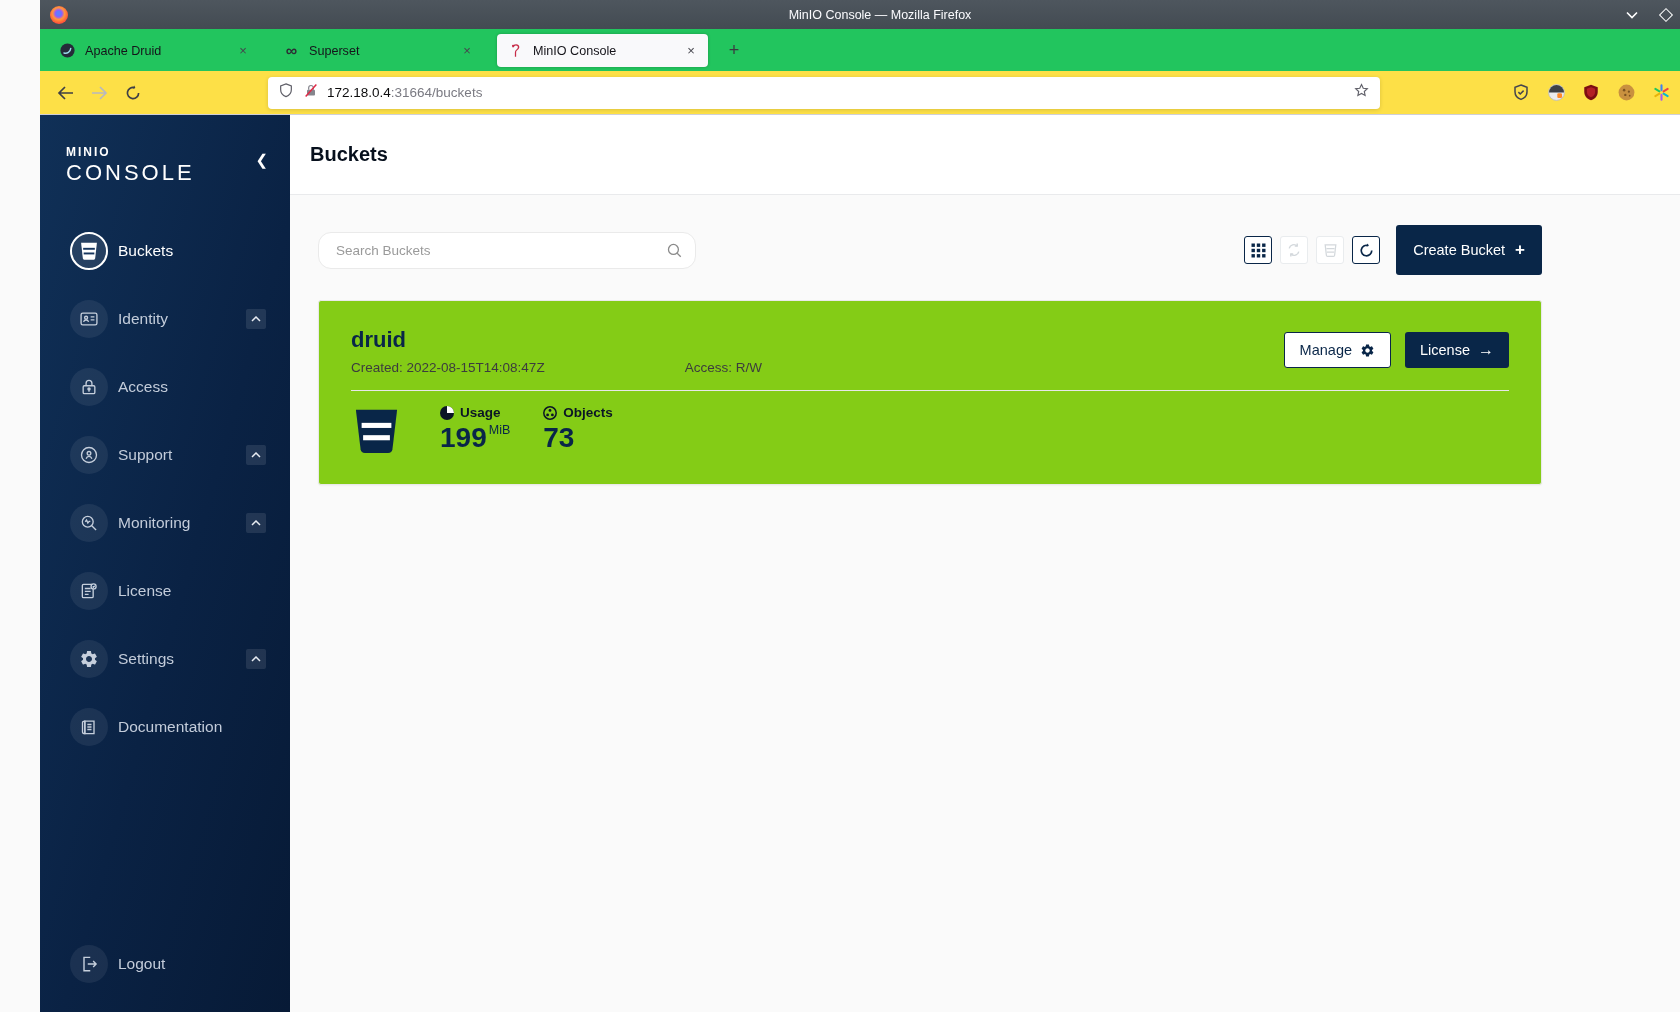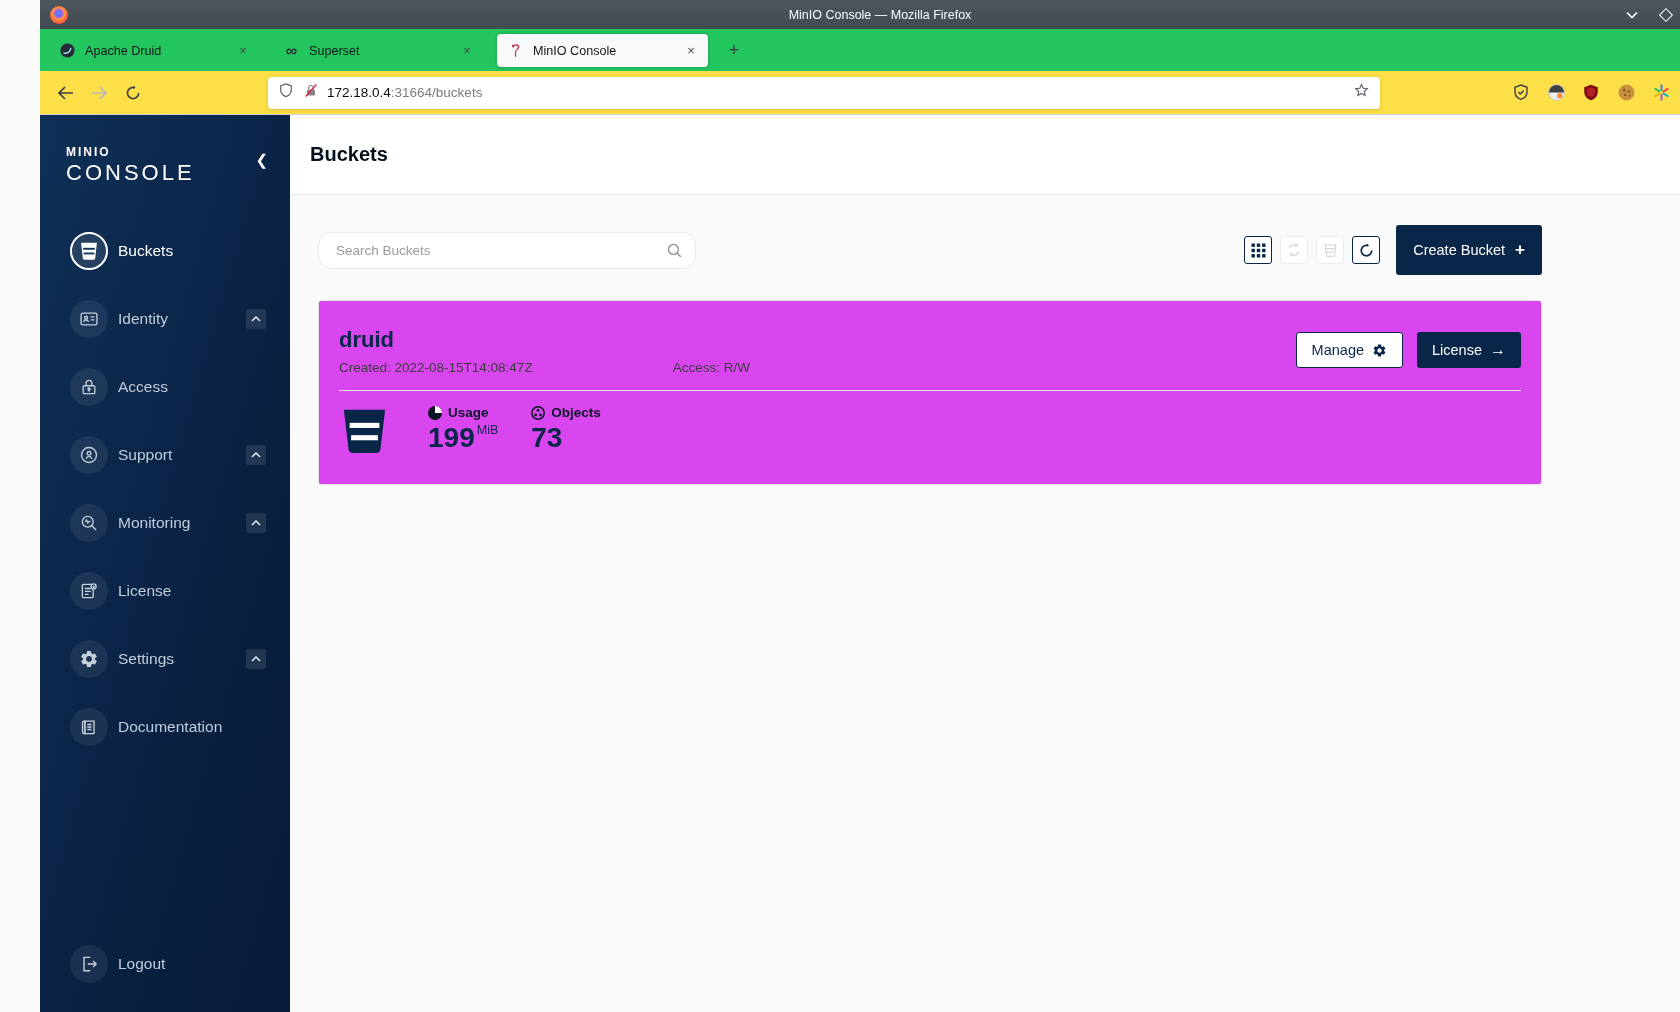--- a/index.html
+++ b/index.html
@@ -85,22 +85,22 @@
   .icon-btn { width:28px; height:28px; border-radius:3px; background:#fff; display:flex;
     align-items:center; justify-content:center; }
   .icon-btn.on { border:1px solid #092648; color:#092648; }
   .icon-btn.off { border:1px solid #e9ecee; color:#d3d8dc; }
   .create-btn { height:50px; background:#092648; color:#fff; border:none; border-radius:3px;
     padding:0 17px; font-size:14.5px; display:flex; align-items:center; gap:10px;
     font-family:inherit; margin-left:8px; }
   .plus { font-size:17px; font-weight:bold; }
 
   
-  .card { margin-top:25px; background:#d946ef; border:1px solid #e9e9e9; border-radius:3px;
-    padding:16px 20px 28px; box-shadow:0 1px 2px rgba(0,0,0,.04); }
+  .card { margin-top:25px; background:#84cc16; border:1px solid #e9e9e9; border-radius:3px;
+    padding:16px 32px 28px; box-shadow:0 1px 2px rgba(0,0,0,.04); }
   .card-top { display:flex; justify-content:space-between; }
   .bucket-name { margin-top:10px; font-size:22px; font-weight:bold; color:#092648; }
   .meta { margin-top:7px; font-size:13.5px; color:#3c3c3e; display:flex; }
   .meta-access { margin-left:140px; }
   .card-actions { display:flex; gap:14px; margin-top:15px; align-self:flex-start; }
   .btn-outline { height:36px; background:#fff; border:1px solid #092648; color:#092648;
     border-radius:3px; padding:0 15px; font-size:14.5px; display:flex; align-items:center;
     gap:8px; font-family:inherit; }
   .btn-solid { height:36px; background:#092648; border:none; color:#fff; border-radius:3px;
     padding:0 15px; font-size:14.5px; display:flex; align-items:center; gap:8px; font-family:inherit; }

